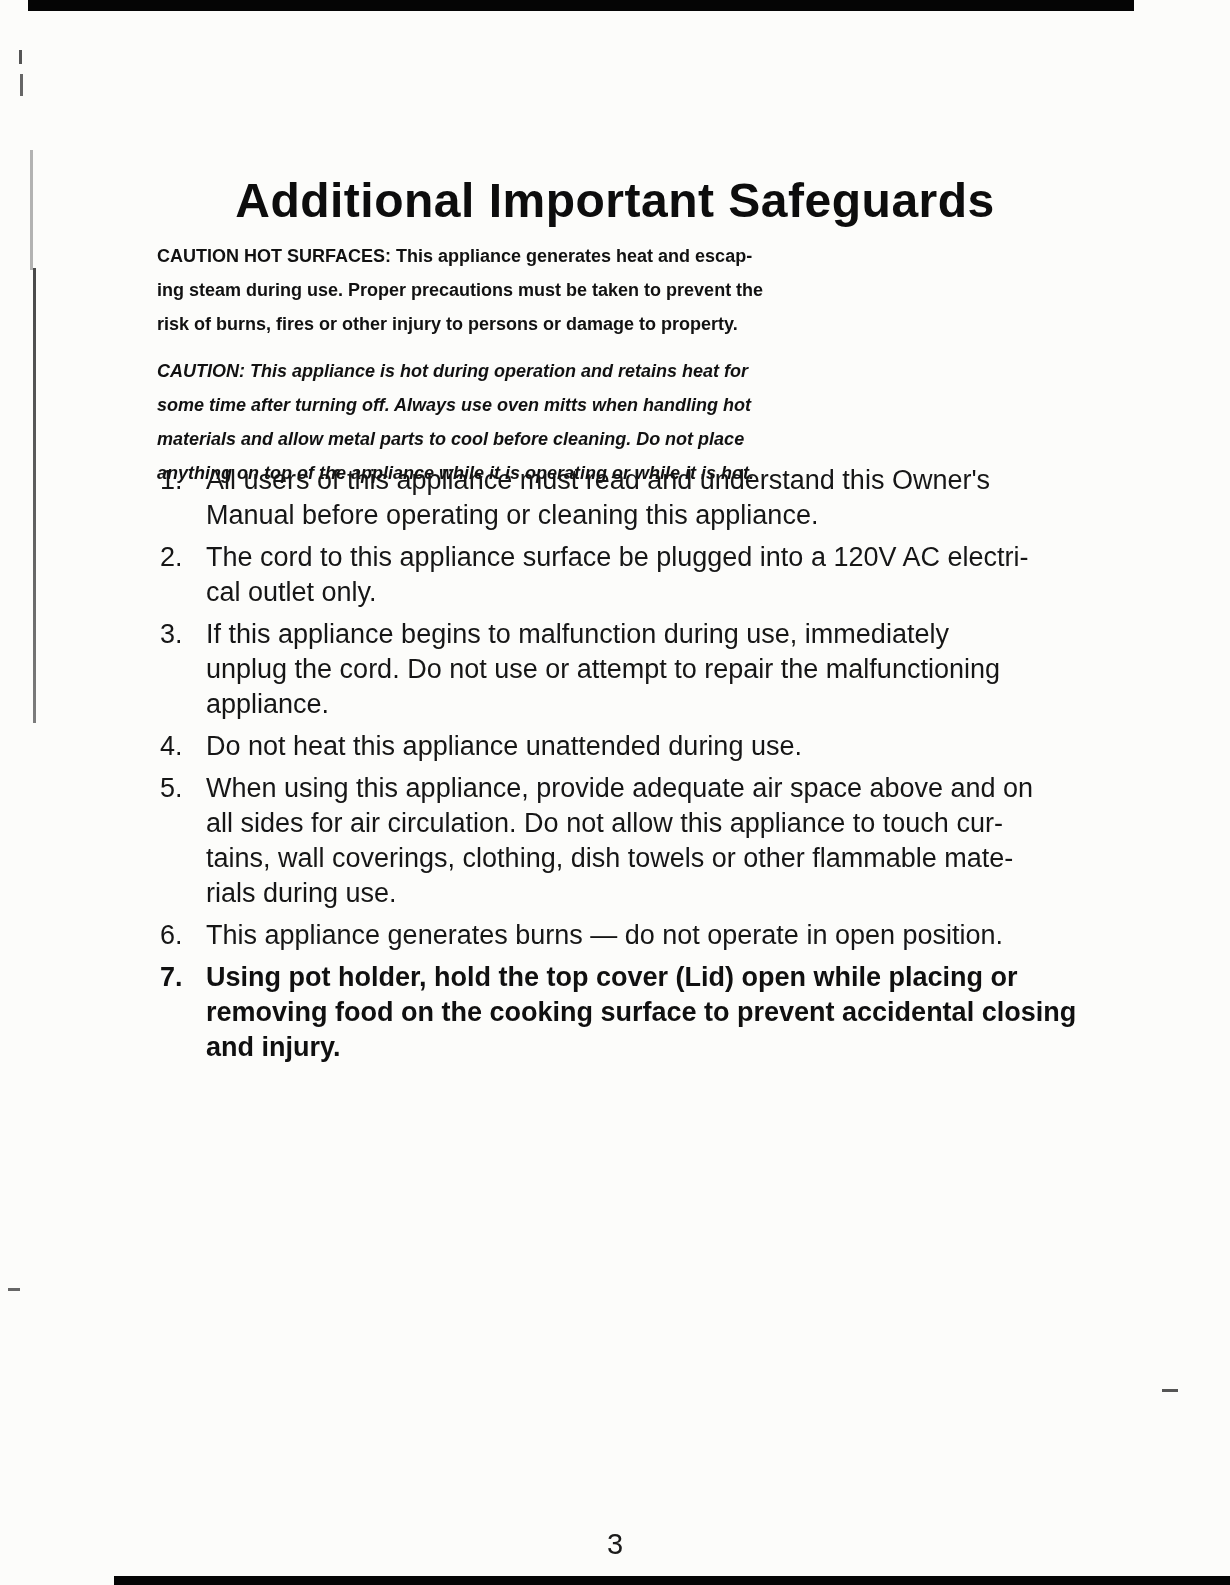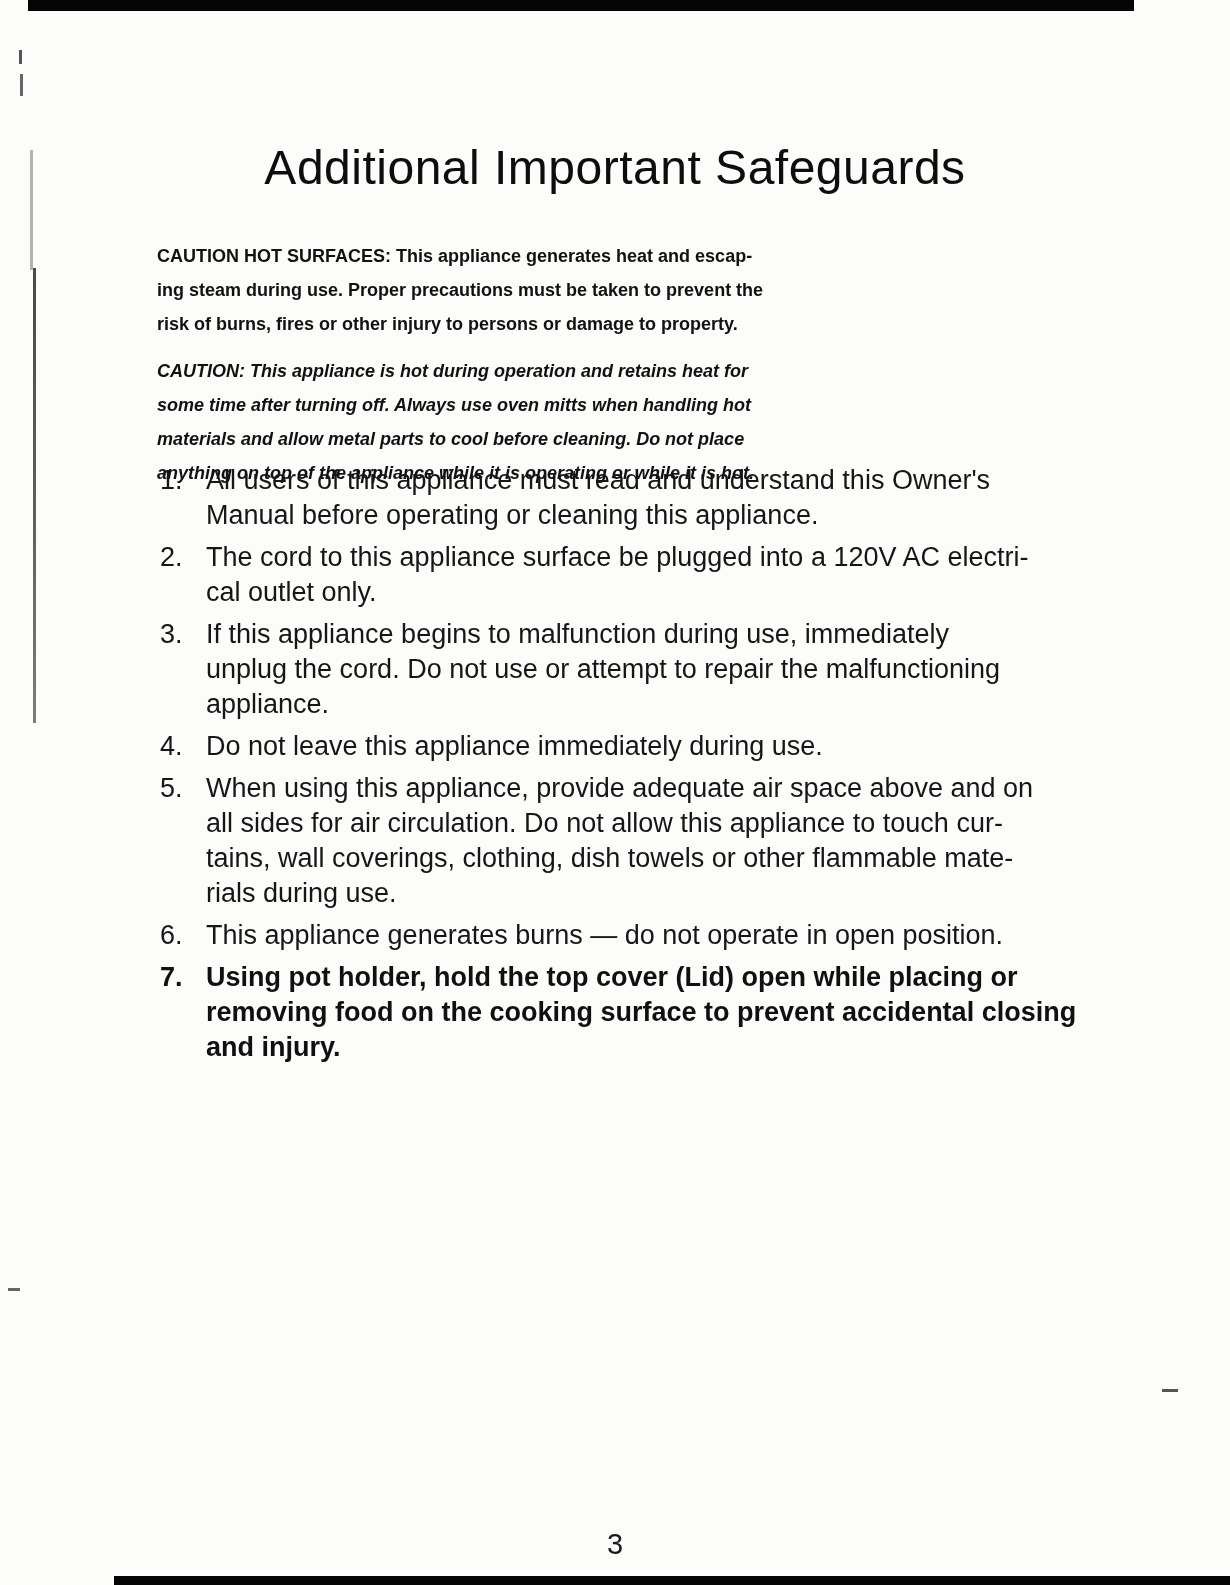--- a/index.html
+++ b/index.html
@@ -66,25 +66,25 @@
   .tick-left-low {
     position: absolute;
     left: 8px; top: 1288px;
     width: 12px; height: 3px;
     background: #666;
   }
 
   
   .title {
     position: absolute;
-    top: 108px; left: 0;
+    top: 141px; left: 0;
     width: 100%;
     text-align: center;
     font-size: 48px;
-    font-weight: 400;
+    font-weight: 700;
     letter-spacing: 0.5px;
     color: #0d0d0d;
   }
 
   .caution {
     position: absolute;
     left: 157px;
     width: 972px;
     font-size: 18px;
     font-weight: 700;
@@ -170,21 +170,21 @@
 
     <div class="list-row">
       <span class="num">3.</span>
       <span class="text">If this appliance begins to malfunction during use, immediately
 unplug the cord. Do not use or attempt to repair the malfunctioning
 appliance.</span>
     </div>
 
     <div class="list-row">
       <span class="num">4.</span>
-      <span class="text">Do not leave this appliance immediately during use.</span>
+      <span class="text">Do not heat this appliance unattended during use.</span>
     </div>
 
     <div class="list-row">
       <span class="num">5.</span>
       <span class="text">When using this appliance, provide adequate air space above and on
 all sides for air circulation. Do not allow this appliance to touch cur-
 tains, wall coverings, clothing, dish towels or other flammable mate-
 rials during use.</span>
     </div>
 

